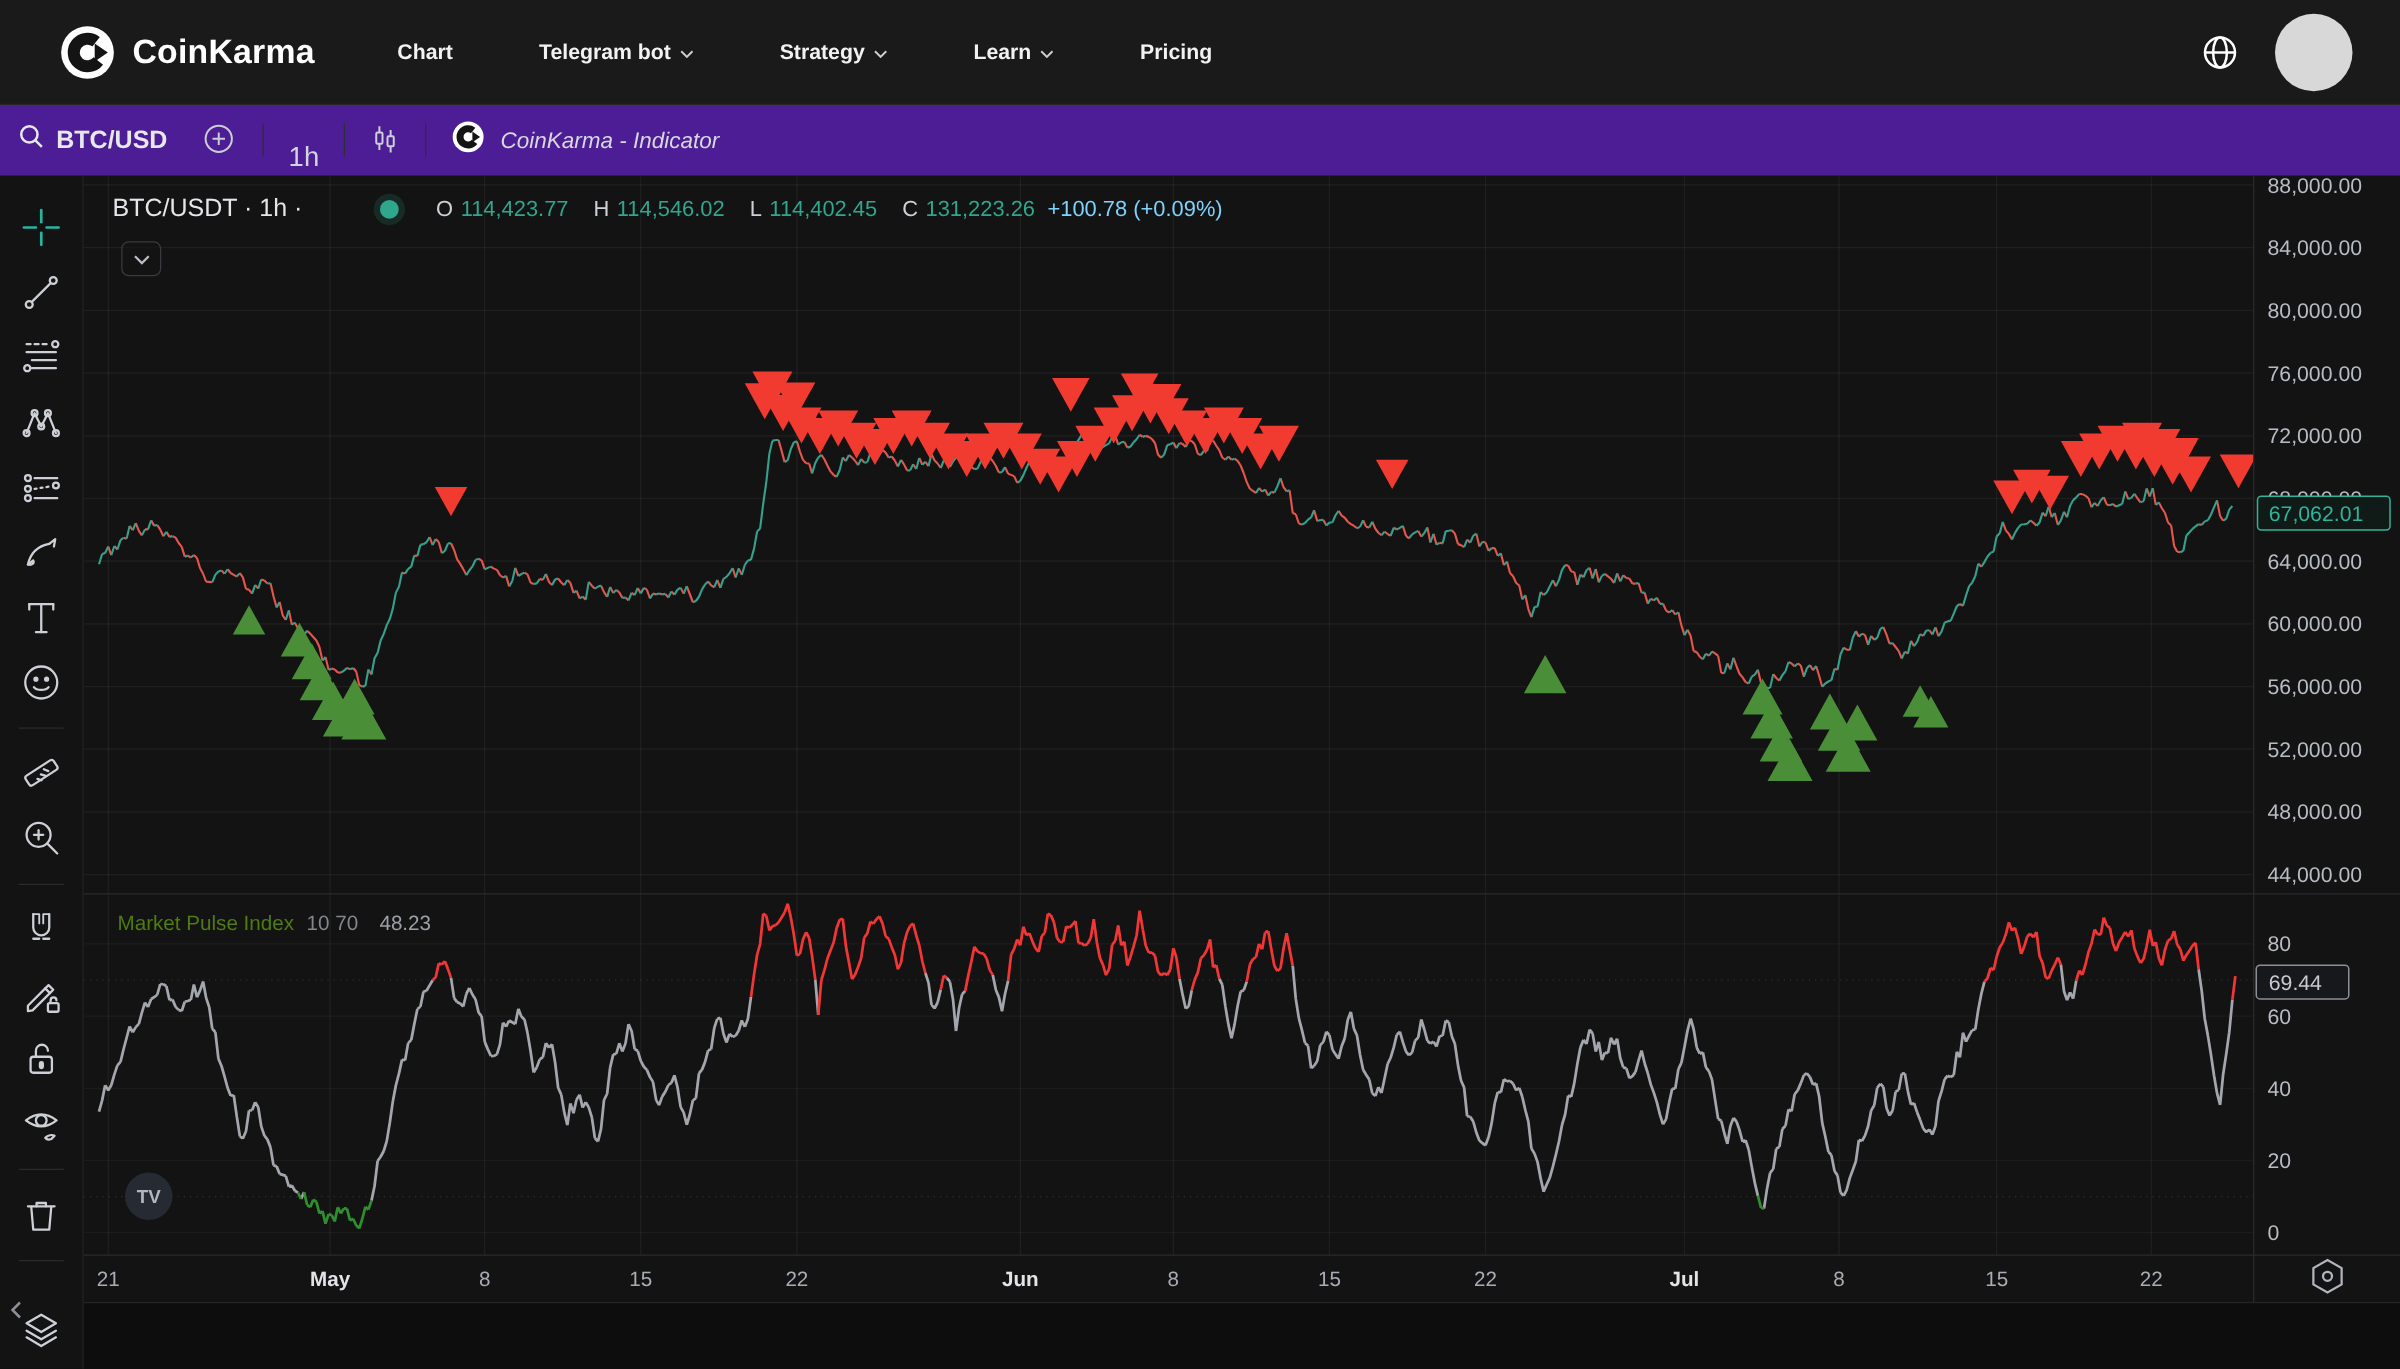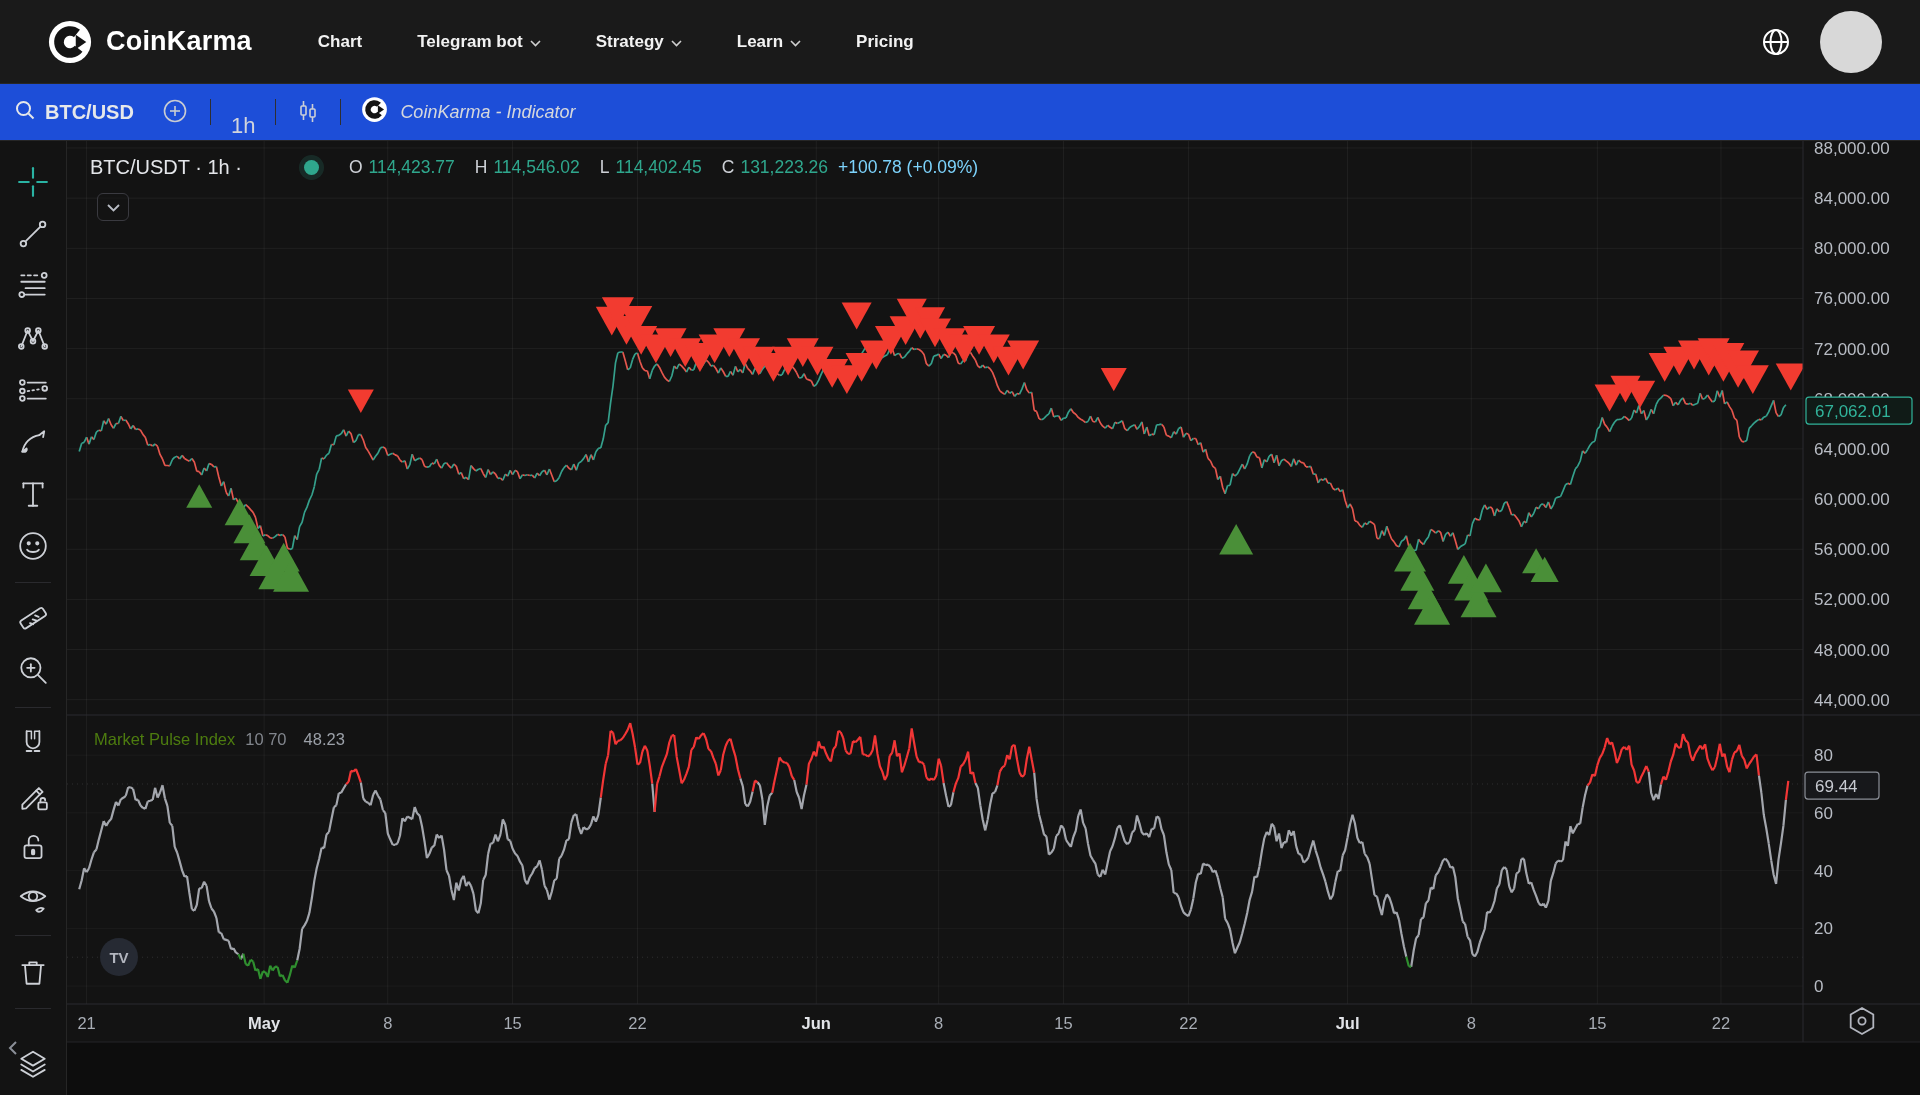--- a/index.html
+++ b/index.html
@@ -11,31 +11,31 @@
   }
   
   .topnav {
     position:absolute; left:0; top:0; width:1920px; height:84px;
     background:#1a1a1a; border-bottom:1px solid #272727;
     display:flex; align-items:center; padding:0 38px 0 47px;
   }
   .brand { display:flex; align-items:center; gap:13px; cursor:pointer; }
   .brand-logo svg { display:block; }
   .brand-name { color:#ffffff; font-size:27px; font-weight:bold; letter-spacing:.2px; }
-  .nav-menu { display:flex; align-items:center; gap:55px; margin-left:66px; }
+  .nav-menu { display:flex; align-items:center; gap:69px; margin-left:66px; }
   .nav-item { display:flex; align-items:center; gap:7px; color:#f2f2f2;
     font-size:17px; font-weight:600; cursor:pointer; }
   .nav-item svg { margin-top:2px; }
   .nav-right { margin-left:auto; display:flex; align-items:center; gap:28px; }
   .globe { width:32px; height:32px; cursor:pointer; }
   .avatar { width:62px; height:62px; border-radius:50%; background:#d8d8d8; cursor:pointer; }
   
   .toolbar {
     position:absolute; left:0; top:84px; width:1920px; height:57px;
-    background:#1d4ed8; border-bottom:1px solid #262626;
+    background:#4c1d95; border-bottom:1px solid #262626;
     display:flex; align-items:center; padding-left:14px;
   }
   .tb-btn { display:flex; align-items:center; gap:9px; background:none; border:none;
     color:#e6e8ea; cursor:pointer; font-family:inherit; }
   .tb-symbol { font-size:20px; font-weight:bold; }
   .tb-compare { margin-left:26px; }
   .tb-interval { font-size:22px; color:#d1d4dc;margin-top:27px; }
   .vdiv { width:1px; height:26px; background:#2e2e32; margin:0 20px; }
   .indicator-chip { display:flex; align-items:center; gap:12px; cursor:pointer;
     color:#d6d8dc; font-size:18px;font-style:italic; }

